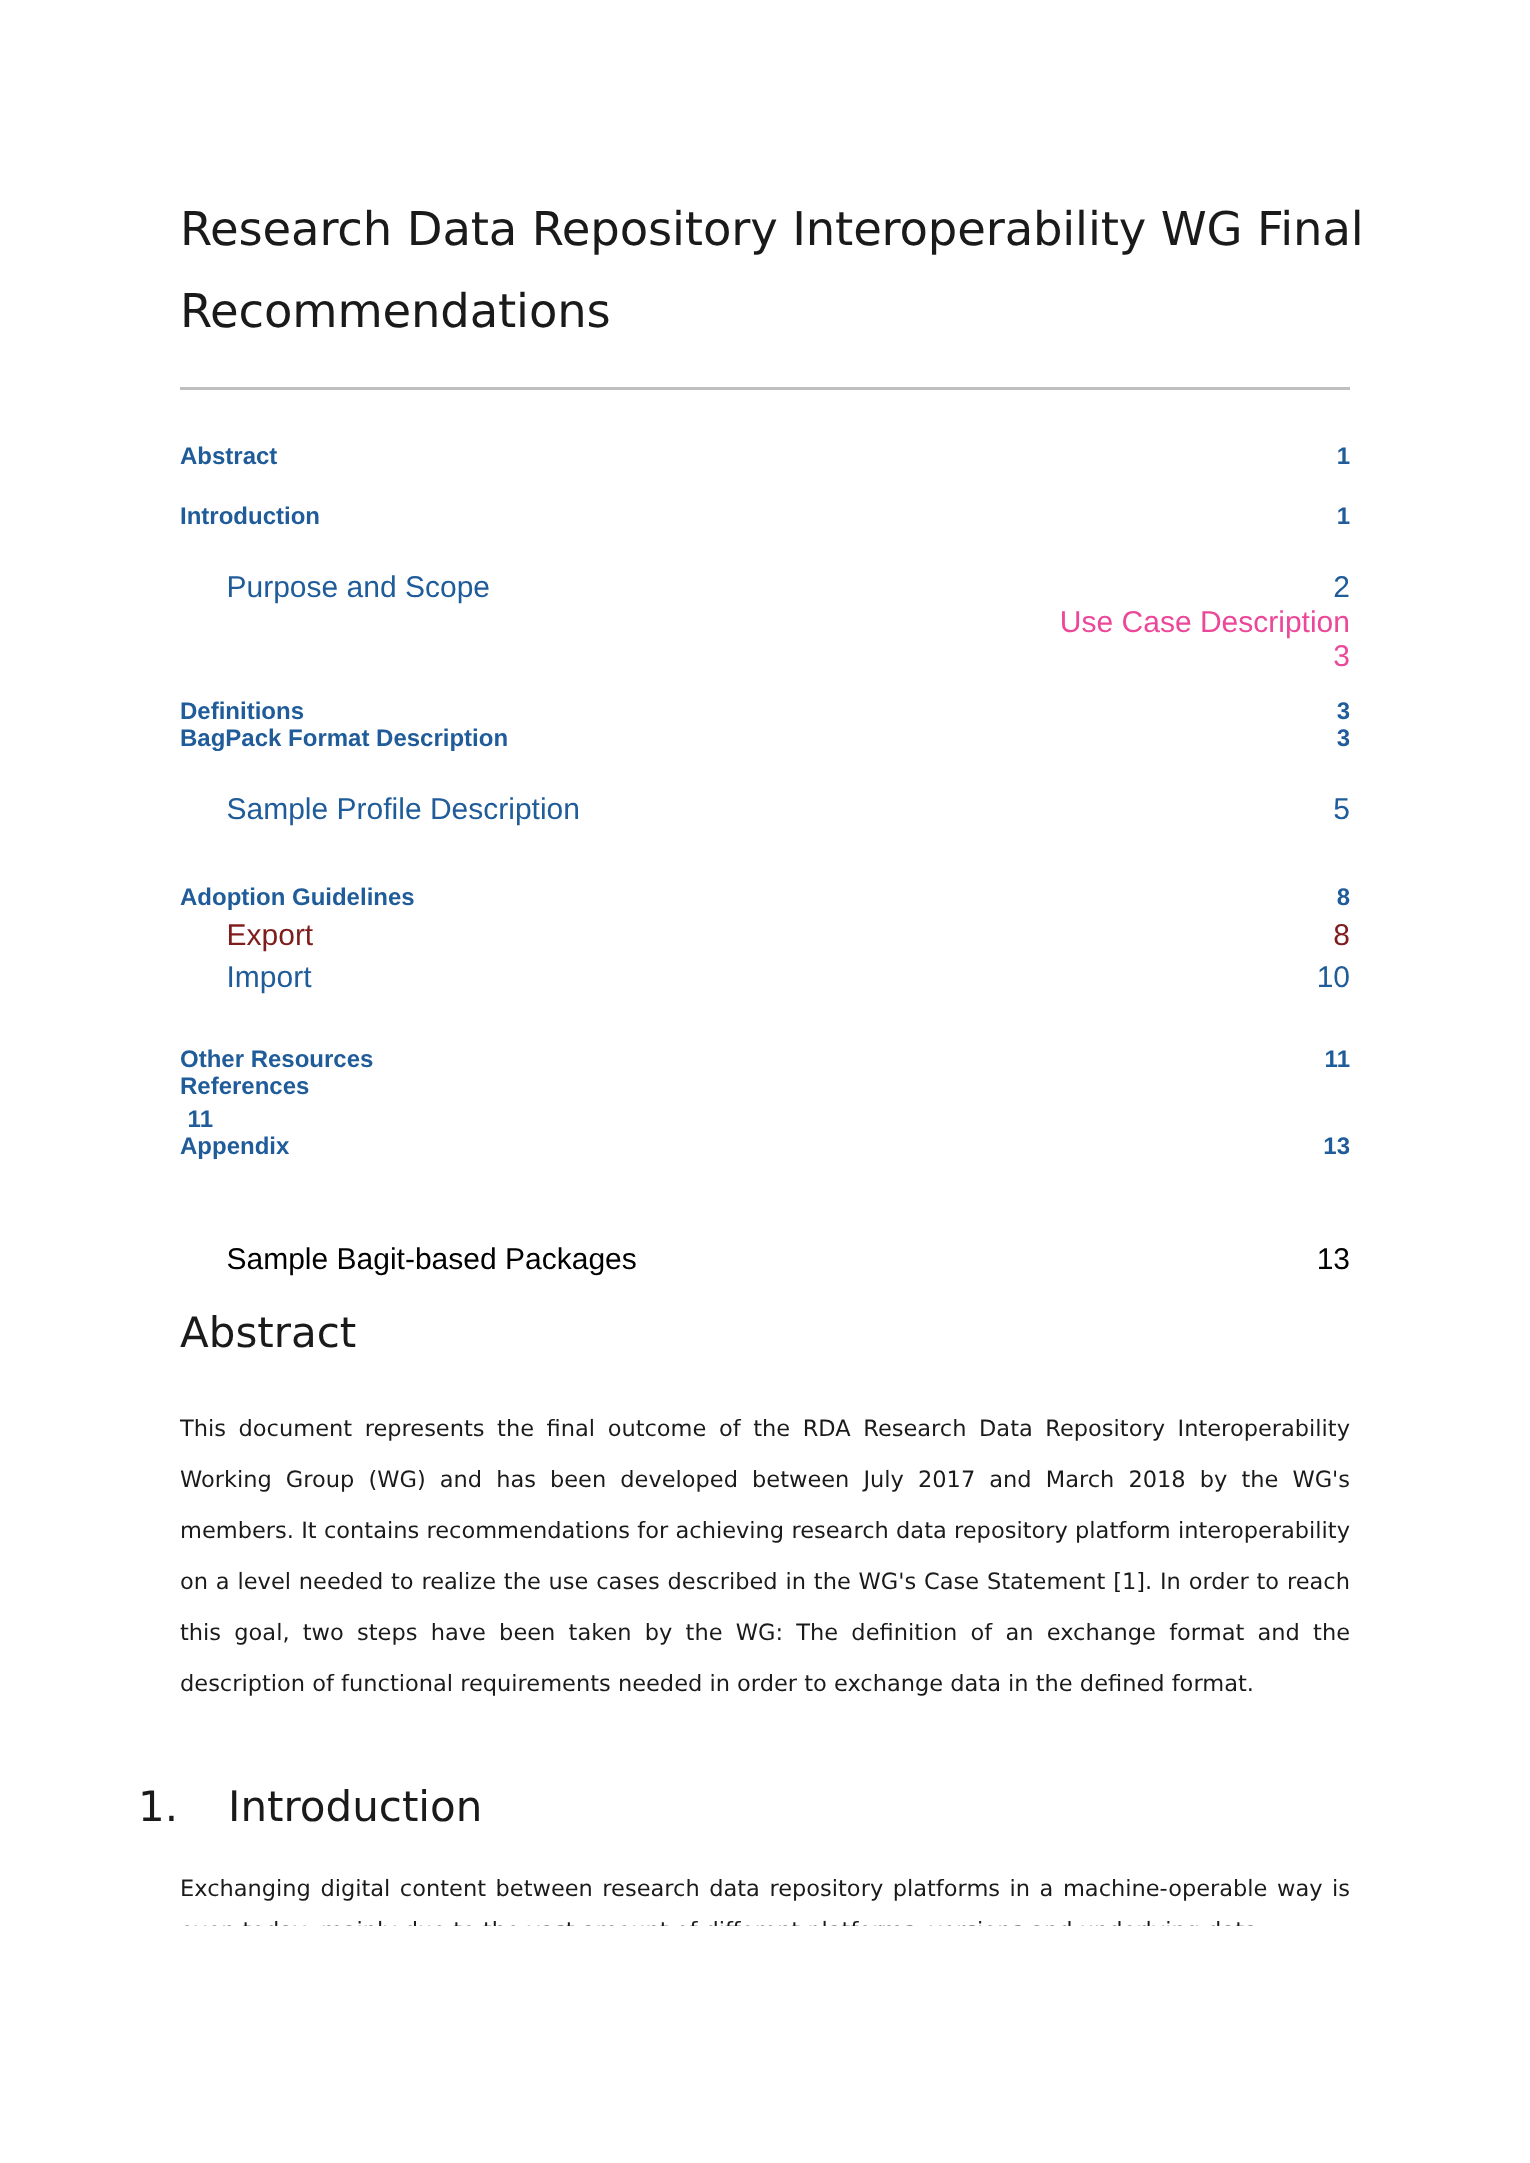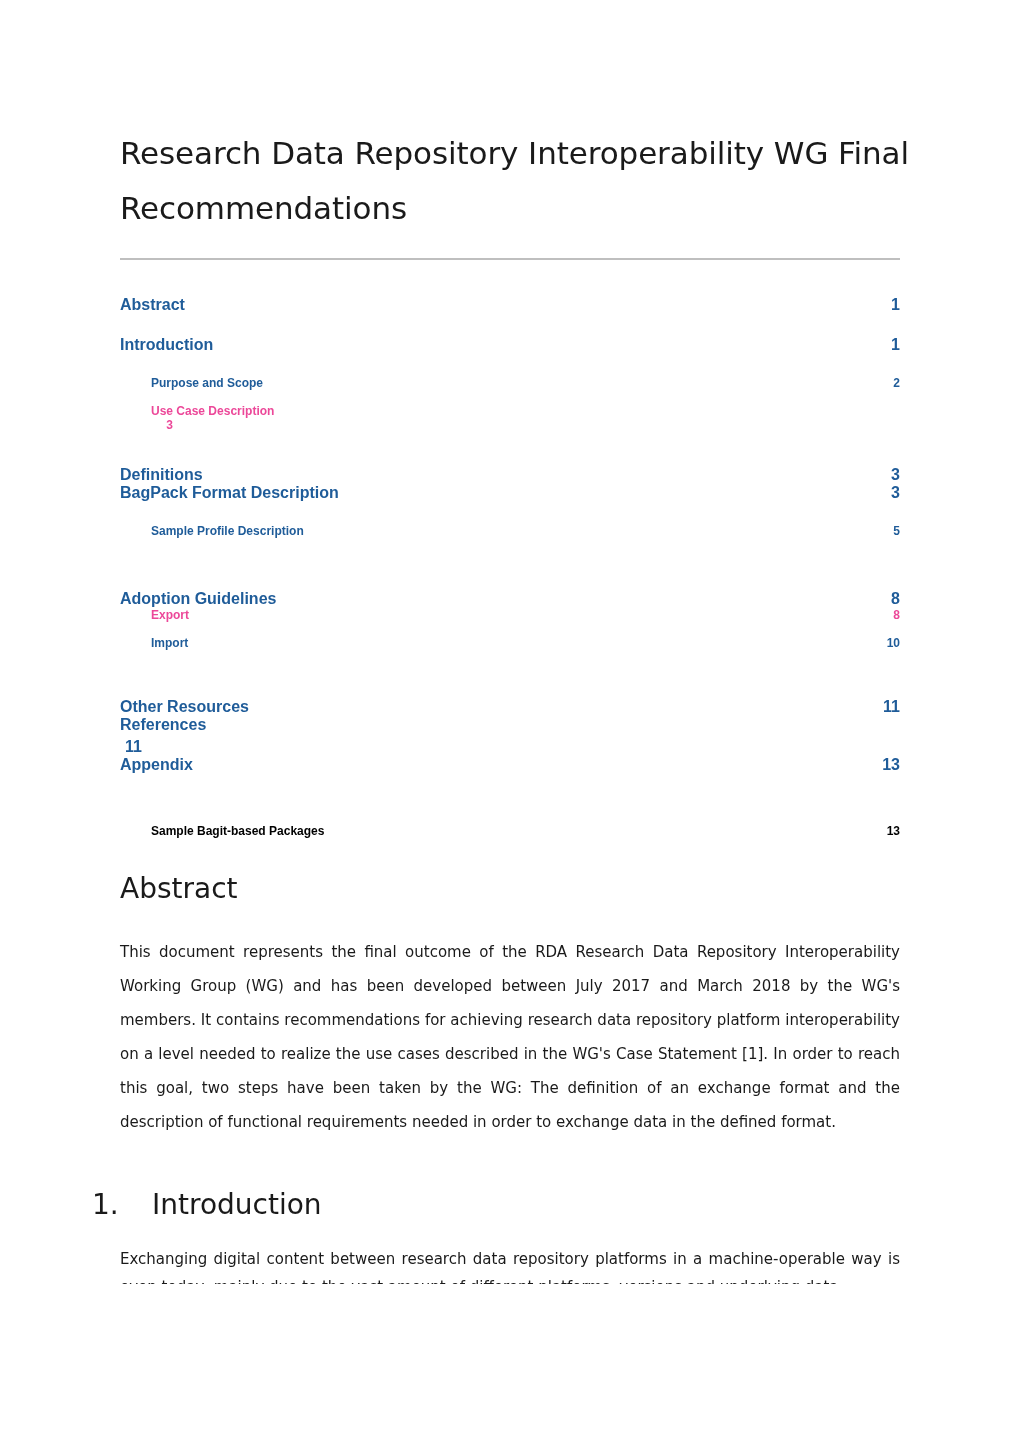--- a/index.html
+++ b/index.html
@@ -64,24 +64,25 @@
   }
 
   .toc-row.level-1 {
     font-size: 16px;
     font-weight: bold;
     height: 40px;
     padding-left: 0px;
   }
 
   .toc-row.level-2 {
-    font-size: 12px;
-    font-weight: bold;
+    font-size: 20px;
+    font-weight: normal;
     height: 28px;
     padding-left: 31px;
+    align-items: flex-end;
   }
 
   .toc-row.gap-top {
     margin-top: 12px;
     align-items: flex-end;
   }
 
   .toc-label {
     flex: 0 0 auto;
   }
@@ -185,21 +186,21 @@
       <div class="toc-row level-2" style="color: rgb(31, 92, 153);">
         <span class="toc-label">Sample Profile Description</span>
         <span class="toc-fill"></span>
         <span class="toc-page">5</span>
       </div>
       <div class="toc-row level-1 gap-top" style="color: rgb(31, 92, 153); margin-top: 16px;">
         <span class="toc-label">Adoption Guidelines</span>
         <span class="toc-fill"></span>
         <span class="toc-page">8</span>
       </div>
-      <div class="toc-row level-2" style="color: #ec4899;">
+      <div class="toc-row level-2" style="color: #7f1d1d;">
         <span class="toc-label">Export</span>
         <span class="toc-fill"></span>
         <span class="toc-page">8</span>
       </div>
       <div class="toc-row level-2" style="color: rgb(31, 92, 153);">
         <span class="toc-label">Import</span>
         <span class="toc-fill"></span>
         <span class="toc-page">10</span>
       </div>
       <div class="toc-row level-1 gap-top" style="color: rgb(31, 92, 153);">

